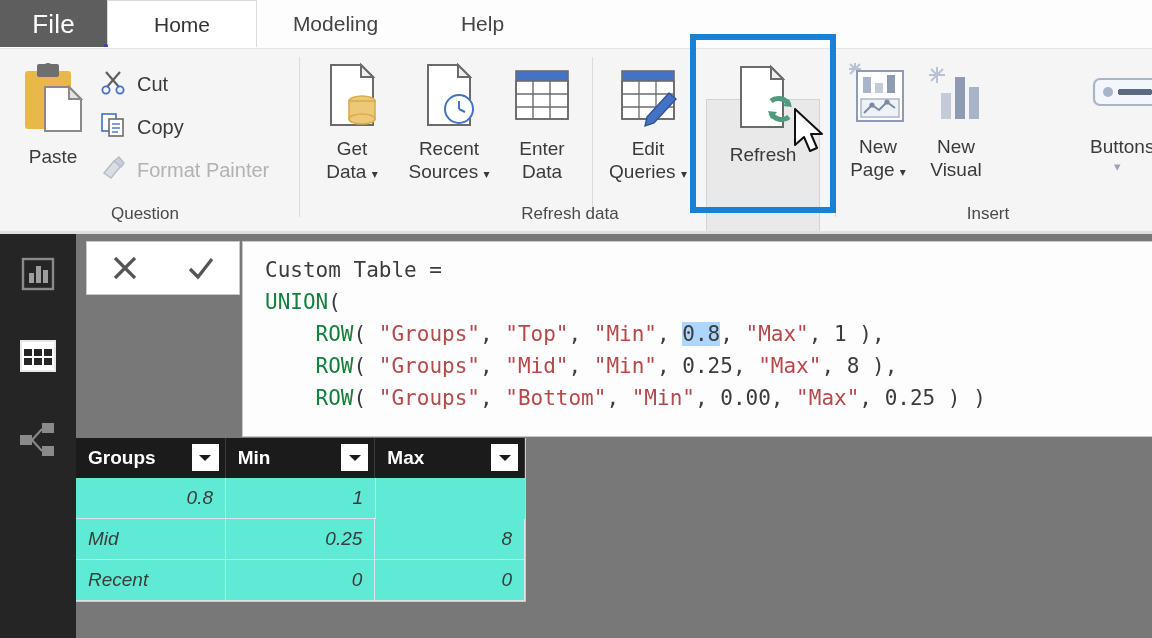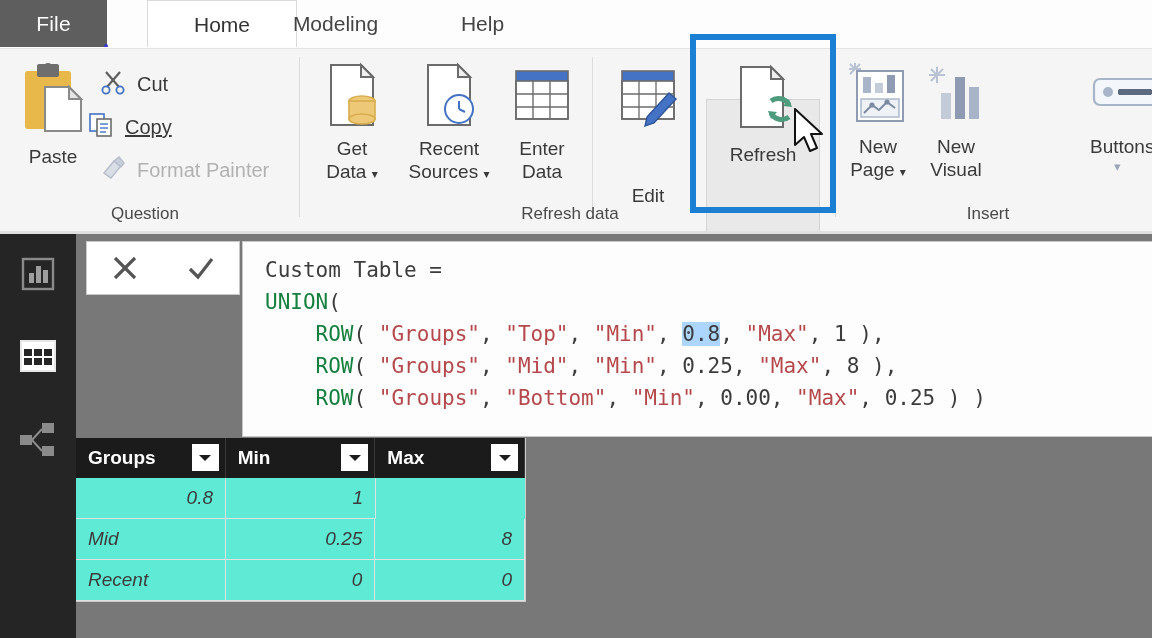--- a/index.html
+++ b/index.html
@@ -31,21 +31,21 @@
     left: 0; right: 0; bottom: 0;
     height: 1px;
     background: #fdfdfd;
   }
   .tab-file {
     position: absolute;
     left: 0; top: 0;
     width: 107px; height: 48px;
     background: #5e5e5e;
     color: #ffffff;
-    font-size: 21px;
+    font-size: 26px;
     display: flex;
     align-items: center;
     justify-content: center;
     letter-spacing: .2px;
   }
   .tab {
     position: absolute;
     top: 0;
     height: 48px;
     display: flex;
@@ -55,21 +55,20 @@
     color: #444444;
     background: transparent;
   }
   .tab.selected {
     background: #ffffff;
     border-left: 1px solid #dadada;
     border-right: 1px solid #dadada;
     border-top: 1px solid #dadada;
     height: 49px;
     color: #333333;
-    margin-left: 40px;
   }
   .tab-dot {
     position: absolute;
     left: 104px; top: 44px;
     width: 4px; height: 4px;
     border-radius: 50%;
     background: #3a3ad0;
   }
 
   
@@ -303,21 +302,21 @@
         <svg width="26" height="26" viewBox="0 0 26 26">
           <line x1="6" y1="3" x2="19" y2="18" stroke="#5f5f5f" stroke-width="2.2"></line>
           <line x1="20" y1="3" x2="7" y2="18" stroke="#5f5f5f" stroke-width="2.2"></line>
           <circle cx="6" cy="21" r="3.6" fill="none" stroke="#4472c4" stroke-width="1.8"></circle>
           <circle cx="20" cy="21" r="3.6" fill="none" stroke="#4472c4" stroke-width="1.8"></circle>
         </svg>
       </span>
       <span>Cut</span>
     </div>
 
-    <div class="small-cmd" style="left:88px;top:63px;text-decoration:underline;">
+    <div class="small-cmd" style="left:100px;top:63px;">
       <span>
         <svg width="26" height="26" viewBox="0 0 26 26">
           <rect x="2" y="2" width="14" height="17" fill="#ffffff" stroke="#4472c4" stroke-width="1.6"></rect>
           <rect x="9" y="7" width="14" height="17" fill="#ffffff" stroke="#6b6b6b" stroke-width="1.6"></rect>
           <line x1="12" y1="12" x2="20" y2="12" stroke="#4472c4" stroke-width="1.4"></line>
           <line x1="12" y1="16" x2="20" y2="16" stroke="#4472c4" stroke-width="1.4"></line>
           <line x1="12" y1="20" x2="18" y2="20" stroke="#4472c4" stroke-width="1.4"></line>
         </svg>
       </span>
       <span>Copy</span>
@@ -375,21 +374,21 @@
           <line x1="39" y1="20" x2="39" y2="58" stroke="#6b6b6b" stroke-width="1.4"></line>
           <rect x="5" y="10" width="52" height="48" fill="none" stroke="#6b6b6b" stroke-width="1.6"></rect>
         </svg>
       </span>
       <span class="lbl">Enter</span>
       <span>Data</span>
     </div>
 
     <div class="grp-sep" style="left:592px;"></div>
 
-    <div class="rbtn" style="left:598px;top:12px;width:100px;gap:47px;">
+    <div class="rbtn" style="left:598px;top:12px;width:100px;">
       <span>
         <svg width="62" height="68" viewBox="0 0 62 68">
           <rect x="5" y="10" width="52" height="10" fill="#4472c4"></rect>
           <rect x="5" y="20" width="52" height="38" fill="#ffffff" stroke="#6b6b6b" stroke-width="1.6"></rect>
           <line x1="5" y1="33" x2="57" y2="33" stroke="#6b6b6b" stroke-width="1.3"></line>
           <line x1="5" y1="46" x2="57" y2="46" stroke="#6b6b6b" stroke-width="1.3"></line>
           <line x1="22" y1="20" x2="22" y2="58" stroke="#6b6b6b" stroke-width="1.3"></line>
           <line x1="39" y1="20" x2="39" y2="58" stroke="#6b6b6b" stroke-width="1.3"></line>
           <rect x="5" y="10" width="52" height="48" fill="none" stroke="#6b6b6b" stroke-width="1.6"></rect>
           <path d="M30 56 l22 -24 l7 6 l-22 24 l-9 3 z" fill="#4472c4" stroke="#2f5597" stroke-width="1.4"></path>

